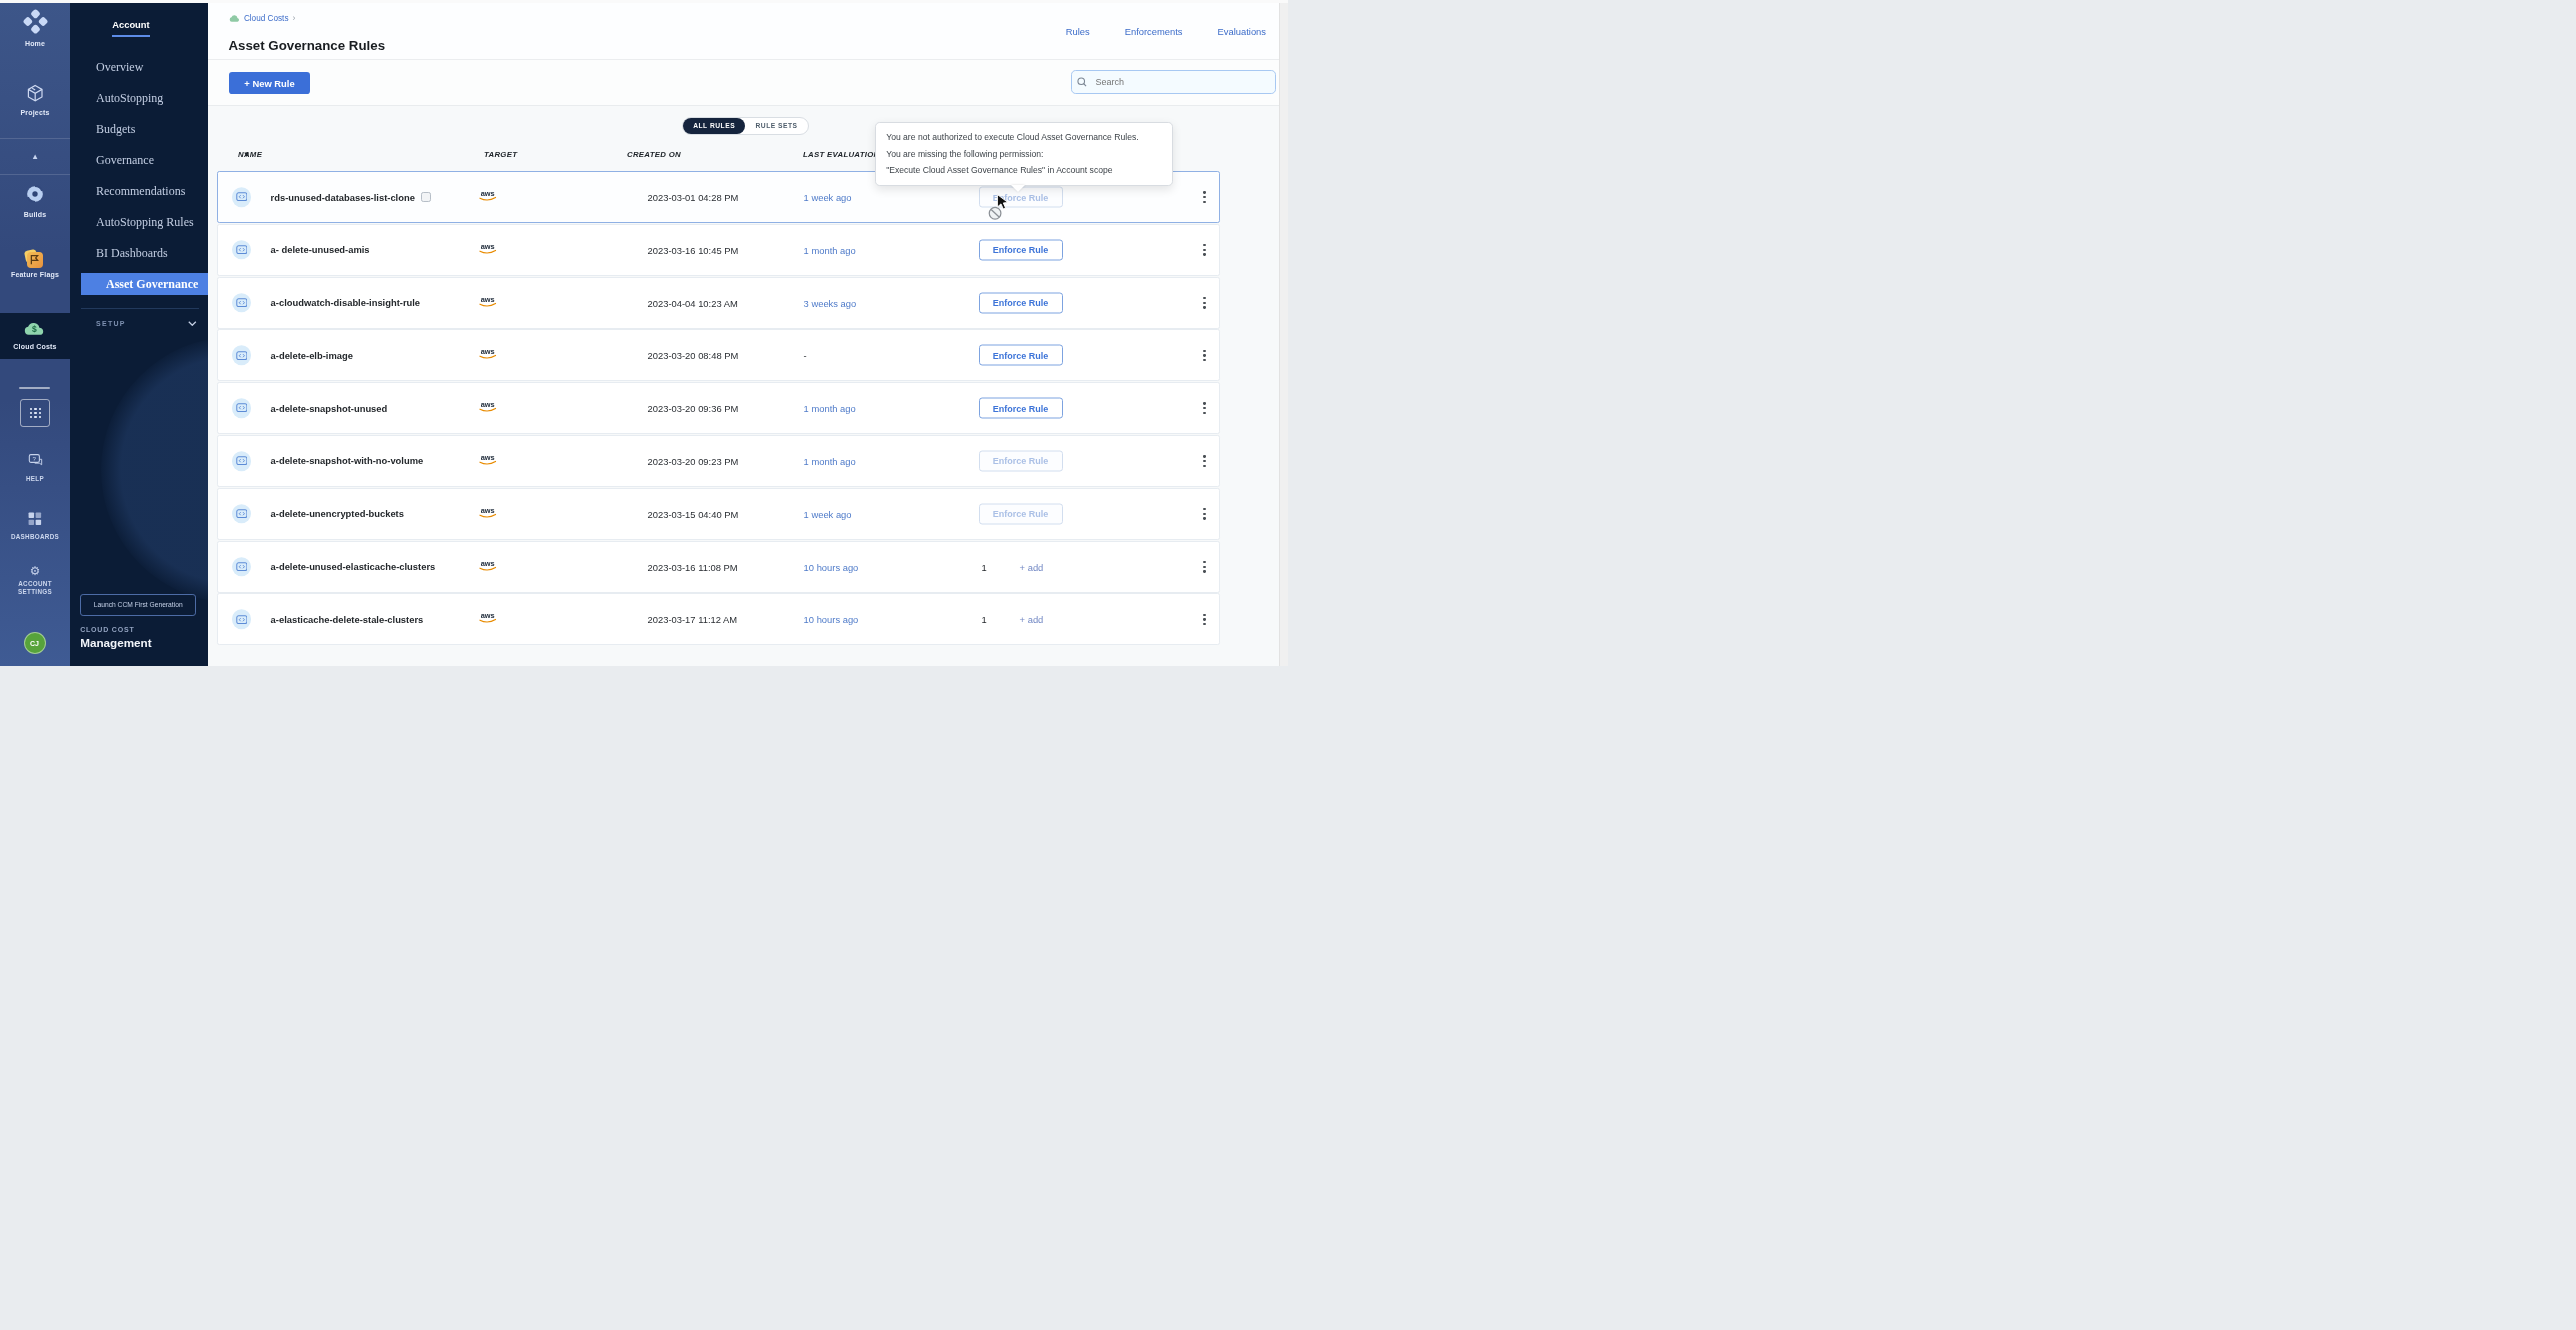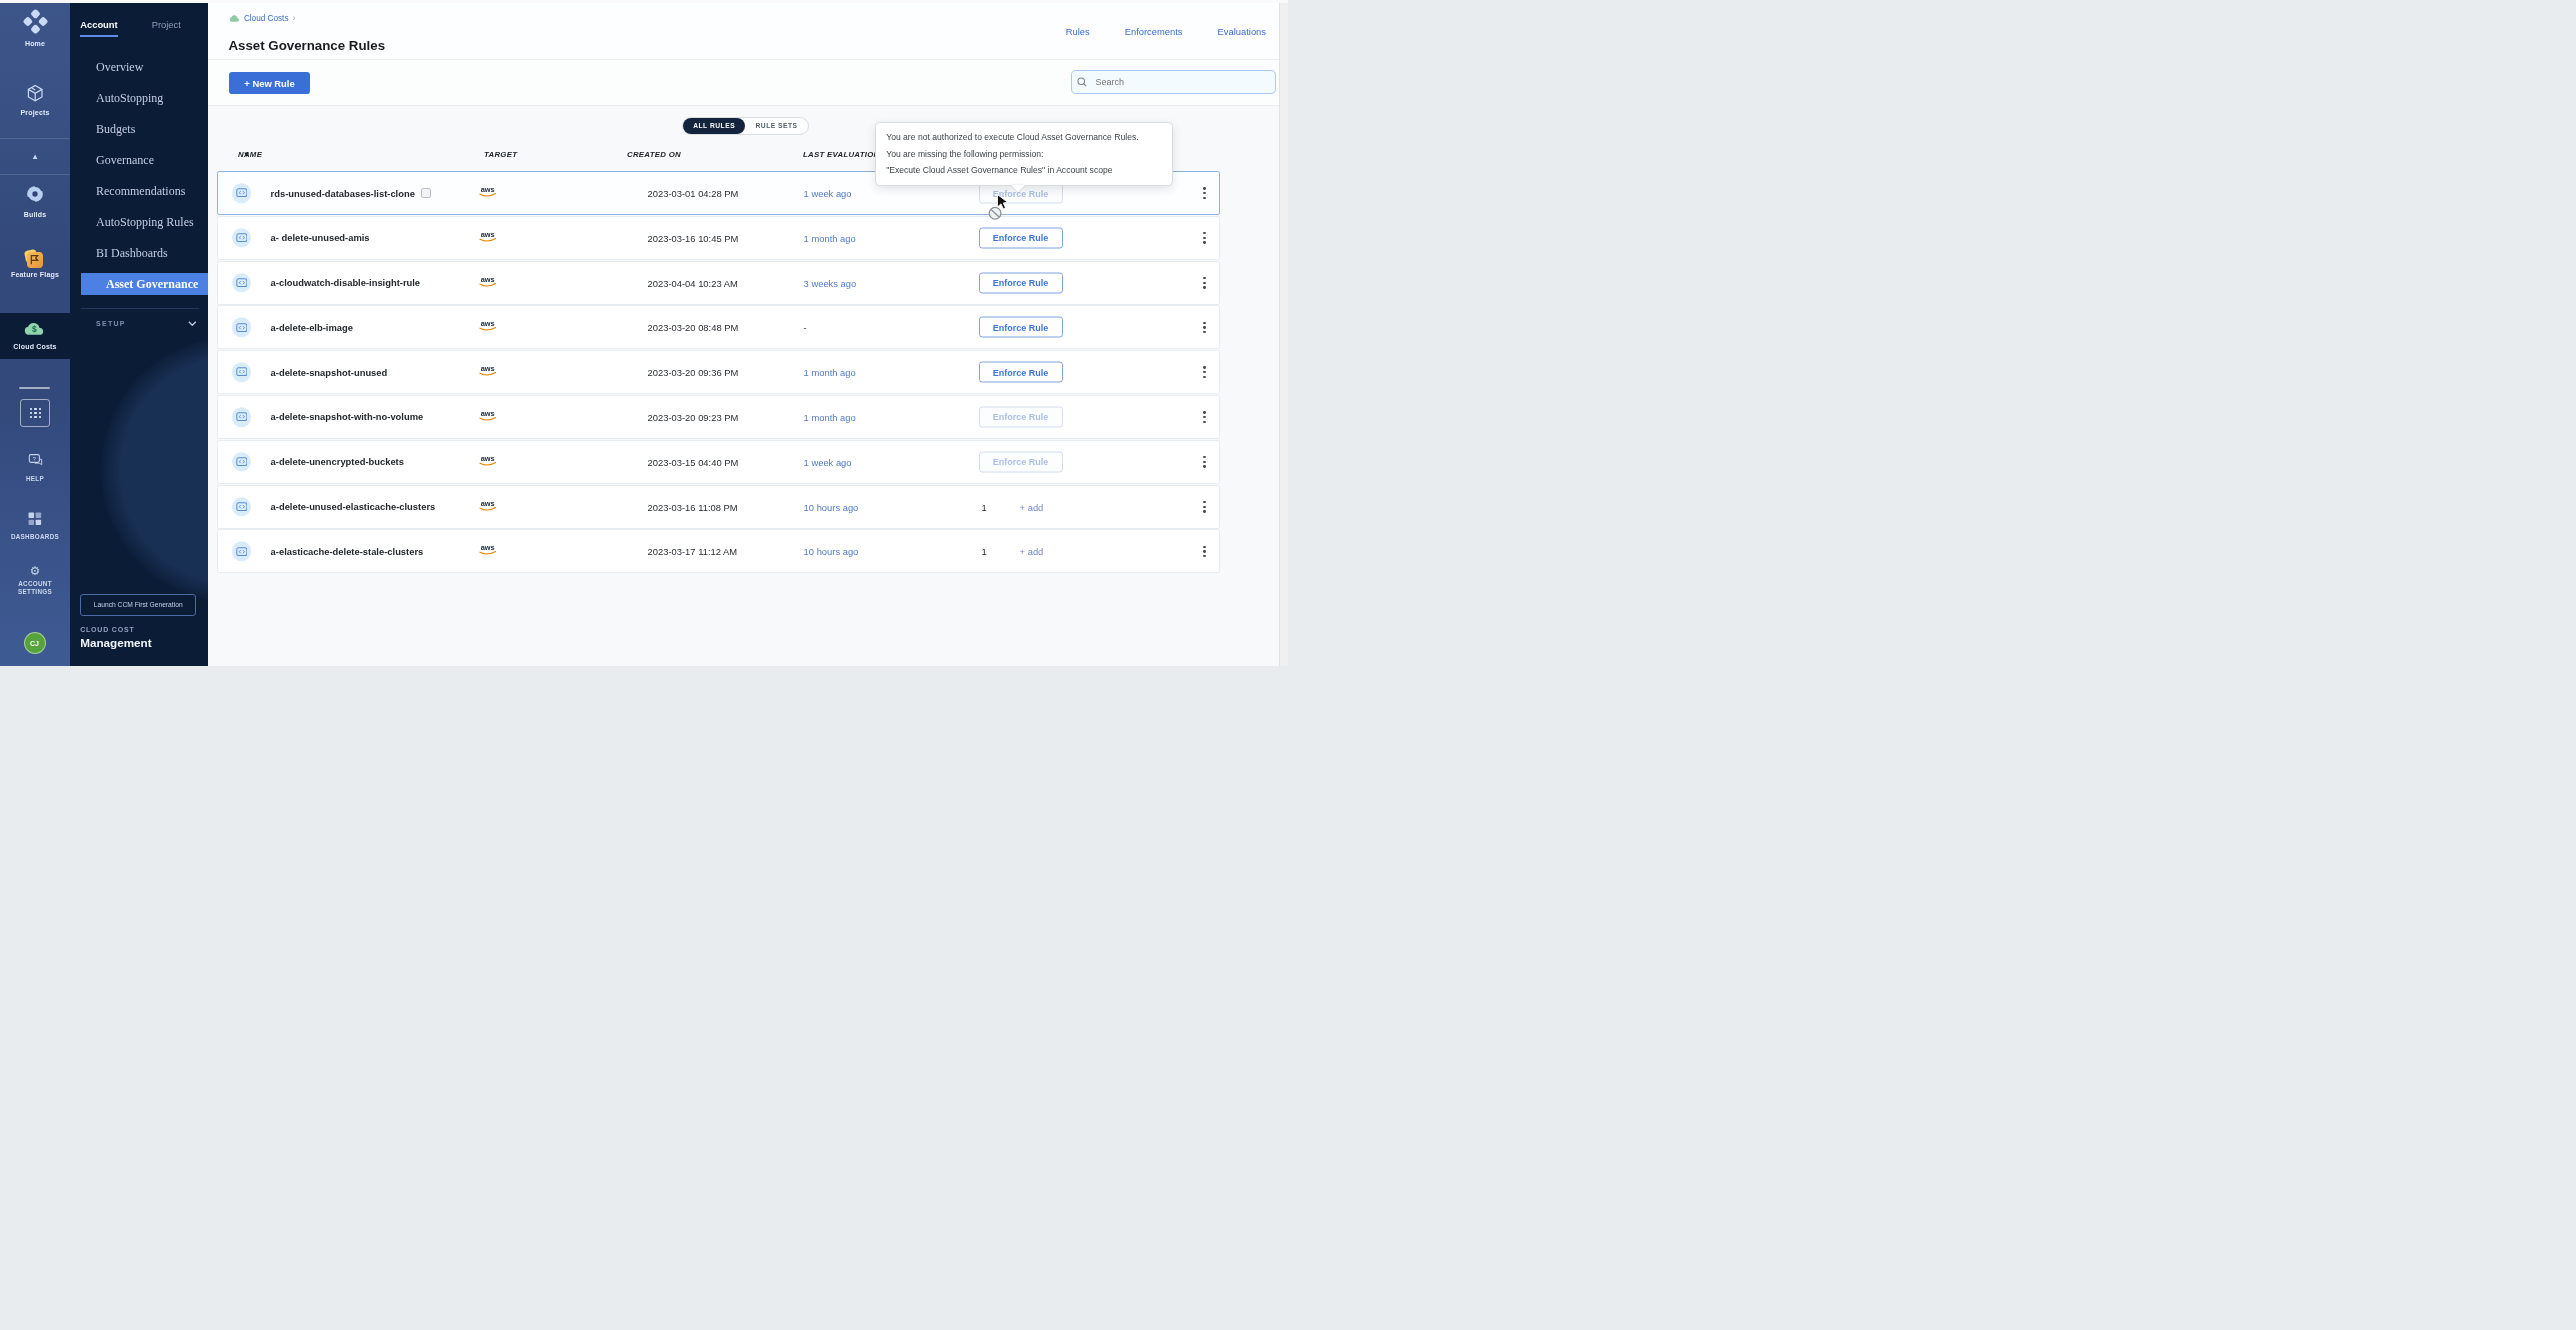--- a/index.html
+++ b/index.html
@@ -22,21 +22,21 @@
   .avatar{position:absolute;left:23.5px;width:22px;height:22px;border-radius:50%;background:#57a33b;border:1.6px solid rgba(255,255,255,.45);display:flex;align-items:center;justify-content:center;color:#fff;font-size:7px;font-weight:bold;cursor:pointer;box-sizing:border-box;}
   .flagicon{width:16.4px;height:16.4px;border-radius:3.9px;background:linear-gradient(135deg,#f3bd55,#e8923e);position:relative;}
   .flagicon:before{content:"";position:absolute;left:-2.3px;top:-2.3px;width:11.7px;height:11.7px;border-radius:3.1px;background:#f6cf66;z-index:-1;transform:rotate(-12deg);}
   .flagicon svg{position:absolute;left:2.3px;top:2.3px;}
   .gear{font-size:11.7px;color:#c7d3ec;line-height:11.7px;}
 
   
   .sidebar{position:absolute;left:70px;top:0;bottom:0;width:138px;background:#0b1c36;z-index:4;overflow:hidden;}
   .sidebar:after{content:"";position:absolute;left:31px;top:337px;width:266px;height:266px;border-radius:50%;background:radial-gradient(circle,rgba(47,80,134,.38) 0 60%,transparent 72%);pointer-events:none;}
   .tabs{position:absolute;left:10.2px;top:19px;display:flex;gap:34px;}
-  .tab{font-size:9.4px;color:#8d9cb8;cursor:pointer;padding-bottom:4.7px;}
+  .tab{font-size:9.4px;color:#8d9cb8;cursor:pointer;padding-bottom:4.7px;margin-left:32px;}
   .tab.active{color:#fff;font-weight:bold;border-bottom:2.3px solid #5d8ce8;}
   .menu{position:absolute;left:0;top:52px;width:138px;}
   .mitem{height:31px;line-height:31px;padding-left:26px;font-size:12px;color:#c3cee3;cursor:pointer;font-family:Liberation Serif, serif;}
   .mitem.active{margin-left:11px;padding-left:25px;height:22px;line-height:22px;margin-top:3.9px;margin-bottom:4.7px;background:#4d80e3;color:#fff;font-weight:bold;}
   .setupdiv{position:absolute;left:11px;right:9.4px;top:308px;border-top:0.8px solid #22395c;}
   .setup{position:absolute;left:26px;top:320px;right:11px;display:flex;justify-content:space-between;align-items:center;cursor:pointer;}
   .setup .slbl{font-size:7px;font-weight:bold;letter-spacing:1.3px;color:#7e90b0;}
   .launch{position:absolute;left:10.2px;top:594px;width:116px;height:22px;border:0.8px solid #4d6ca6;border-radius:3.1px;background:transparent;color:#c6d2e8;font-size:6.7px;line-height:7.8px;text-align:center;cursor:pointer;font-family:inherit;z-index:2;}
   .eyebrow{position:absolute;left:10.2px;top:626px;font-size:7px;font-weight:bold;letter-spacing:0.8px;color:#93a3c0;z-index:2;}
   .product{position:absolute;left:10.2px;top:636px;font-size:11.7px;font-weight:bold;color:#f2f5fa;z-index:2;}
@@ -57,21 +57,21 @@
 
   .toggle{position:absolute;left:474px;top:117px;display:inline-flex;align-items:center;background:#fff;border:0.8px solid #d9dee3;border-radius:9.4px;height:16.4px;cursor:pointer;}
   .tseg{font-size:6.7px;font-weight:bold;letter-spacing:0.5px;padding:0 10.2px;line-height:16.4px;border-radius:8.6px;color:#4e5d6b;}
   .tseg.on{background:#15243d;color:#fff;}
 
   .thead{position:absolute;top:150px;left:0;right:0;height:15.7px;font-style:italic;}
   .thead span{position:absolute;font-size:7.8px;font-weight:bold;letter-spacing:0.3px;color:#20262b;}
   .caret{color:#586270;font-size:6.3px;margin-left:4.7px;}
 
   .rows{position:absolute;left:8.6px;top:171px;width:1003px;}
-  .row{position:relative;height:44px;background:#fff;border:0.8px solid #e7ecf1;border-radius:2.3px;margin-bottom:0.8px;box-sizing:border-box;cursor:pointer;}
+  .row{position:relative;height:52px;background:#fff;border:0.8px solid #e7ecf1;border-radius:2.3px;margin-bottom:0.8px;box-sizing:border-box;cursor:pointer;}
   .row.selected{border:1.2px solid #8fb0e4;background:#fdfeff;}
   .ricon{position:absolute;left:14px;top:50%;transform:translateY(-50%);width:19.6px;height:19.6px;border-radius:50%;background:#d9ecfa;display:flex;align-items:center;justify-content:center;}
   .namewrap{position:absolute;left:53px;top:0;bottom:0;display:flex;align-items:center;gap:6.3px;}
   .rname{font-size:9.4px;font-weight:600;color:#24282c;}
   .clonebox{width:9.4px;height:9.4px;border:1.2px solid #b6bec7;border-radius:2.3px;background:#f2f4f6;box-sizing:border-box;}
   .target{position:absolute;left:258px;top:50%;transform:translateY(-50%);}
   .created{position:absolute;left:430px;top:50%;transform:translateY(-50%);font-size:9.4px;color:#2a2e33;}
   .leval{position:absolute;left:586px;top:50%;transform:translateY(-50%);font-size:9.4px;color:#4f7bc9;}
   .leval.dash{color:#2a2e33;}
   .enforce{position:absolute;left:761px;top:50%;transform:translateY(-50%);width:84px;height:21px;border-radius:3.1px;background:#fff;border:0.8px solid #7da3e0;color:#3d74d8;font-size:9px;font-weight:600;cursor:pointer;font-family:inherit;}

